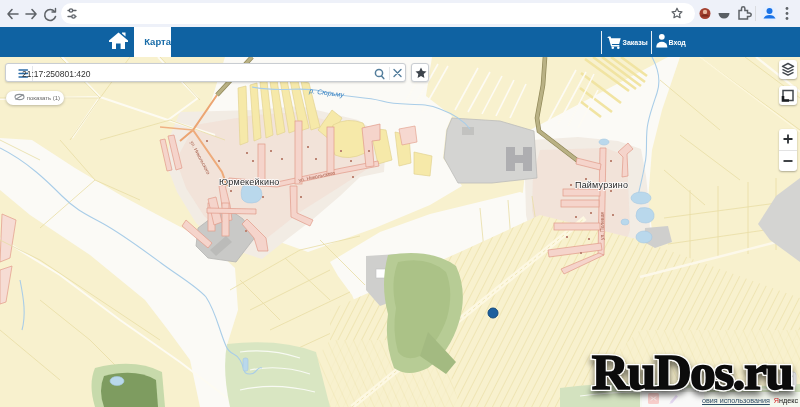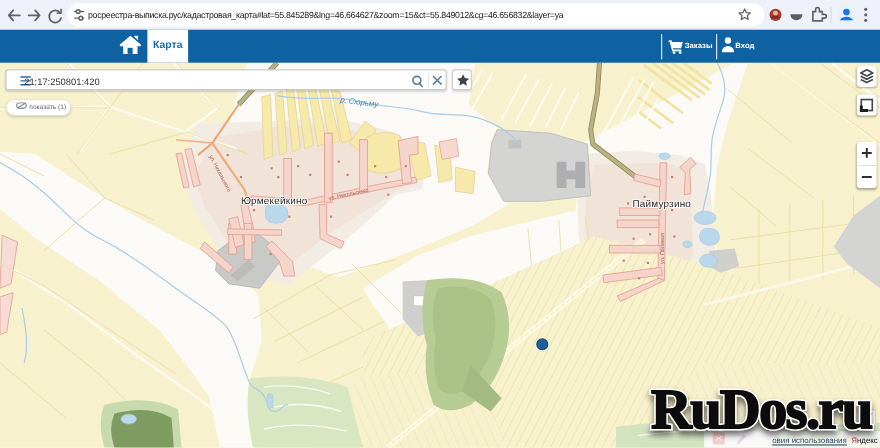--- a/index.html
+++ b/index.html
@@ -4,21 +4,21 @@
 *{margin:0;padding:0;box-sizing:border-box}
 html,body{width:800px;height:407px;overflow:hidden;font-family:"Liberation Sans",sans-serif}
 #stage{position:relative;width:800px;height:407px;background:#f8f1ce}
 
 #chrome{position:absolute;left:0;top:0;width:800px;height:27px;background:#eef1f9}
 #chrome svg{position:absolute}
 #pill{position:absolute;left:61px;top:3px;width:634px;height:21px;background:#fff;border-radius:11px}
 #url{position:absolute;left:80px;top:8.5px;font-size:8px;color:#202124;letter-spacing:-0.28px;white-space:nowrap}
 
 #nav{position:absolute;left:0;top:27px;width:800px;height:30px;background:#0f62a2}
-#tab{position:absolute;left:134px;top:27px;width:37px;height:30px;background:#fff;color:#176ba8;font-weight:bold;font-size:9.5px;text-align:center;line-height:30px}
+#tab{position:absolute;left:134px;top:27px;width:37px;height:30px;background:#fff;color:#176ba8;font-weight:bold;font-size:9.5px;text-align:right;line-height:30px}
 .sep{position:absolute;top:4px;width:1px;height:23px;background:#fff;opacity:.9}
 .navtxt{position:absolute;color:#fff;font-weight:bold;font-size:7px;top:12px}
 
 #search{position:absolute;left:5px;top:63px;width:401px;height:19px;background:#fff;border:1px solid #c9cdd2;border-radius:3px;box-shadow:0 1px 2px rgba(0,0,0,.15)}
 #query{position:absolute;left:22px;top:68.5px;font-size:8.5px;color:#333}
 #starbox{position:absolute;left:411px;top:63px;width:18px;height:19px;background:#fff;border:1px solid #c9cdd2;border-radius:3px;box-shadow:0 1px 2px rgba(0,0,0,.15)}
 #showbtn{position:absolute;left:6px;top:91px;width:58px;height:14px;background:#fff;border-radius:7px;box-shadow:0 1px 3px rgba(0,0,0,.25);font-size:6px;color:#666;line-height:14px}
 
 .ctl{position:absolute;left:779px;width:18px;background:#fff;border-radius:3px;box-shadow:0 1px 2px rgba(0,0,0,.3)}
 #zoomctl div{width:18px;height:21px;position:relative}
@@ -276,21 +276,20 @@
   <rect x="755" y="6" width="1" height="15" fill="#dadce0"></rect>
   <circle cx="769.5" cy="13.5" r="8.5" fill="#e7f0fe"></circle>
         <circle cx="769.5" cy="11" r="3" fill="#1a73e8"></circle>
         <path d="M763.5,18.5 a6.5,5.5 0 0 1 12,0 z" fill="#1a73e8"></path>
   <g fill="#5f6368">
           <circle cx="787" cy="8.5" r="1.4"></circle>
           <circle cx="787" cy="13.5" r="1.4"></circle>
           <circle cx="787" cy="18.5" r="1.4"></circle>
         </g>
  </svg>
- <div id="url">росреестра-выписка.рус/кадастровая_карта#lat=55.845289&amp;lng=46.664627&amp;zoom=15&amp;ct=55.849012&amp;cg=46.656832&amp;layer=ya</div>
 </div>
 <div id="nav">
  <svg width="800" height="30" style="position:absolute;left:0;top:0">
   <g fill="#fff">
    <path d="M109,13.5 L118.5,5.5 L128,13.5 L128,15 L125,15 L125,22 L112,22 L112,15 L109,15 Z"></path>
 <rect x="116" y="16.5" width="4.6" height="5.5" fill="#0f62a2"></rect>
    <path d="M122,5.5 h3.5 v4 l-3.5,-3z"></path>
   </g>
   <g fill="#fff">
    <path d="M608.5,9.5 h2 l.6,1.7 h9.6 l-1.5,5.7 h-7.4 l.35,1.2 h7.2 v1.4 h-8.2 l-.55,-1.8 -1.85,-6.8 h-1.6 z"></path>

